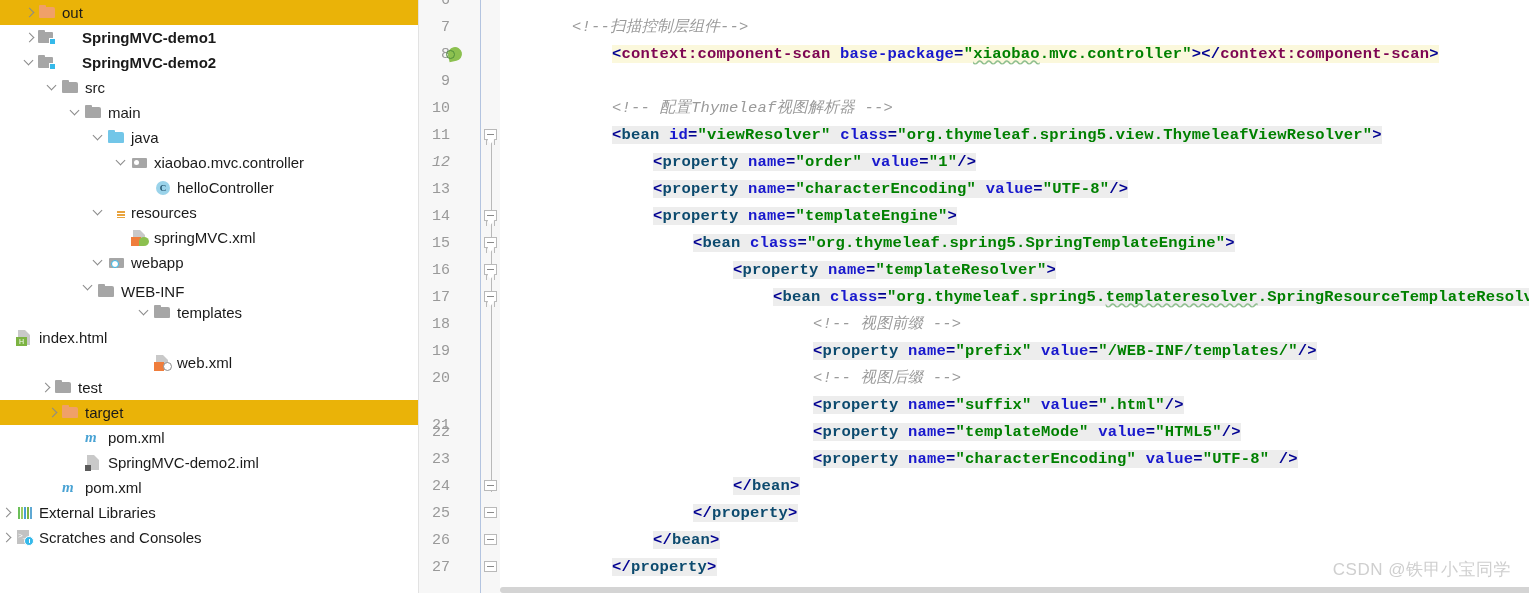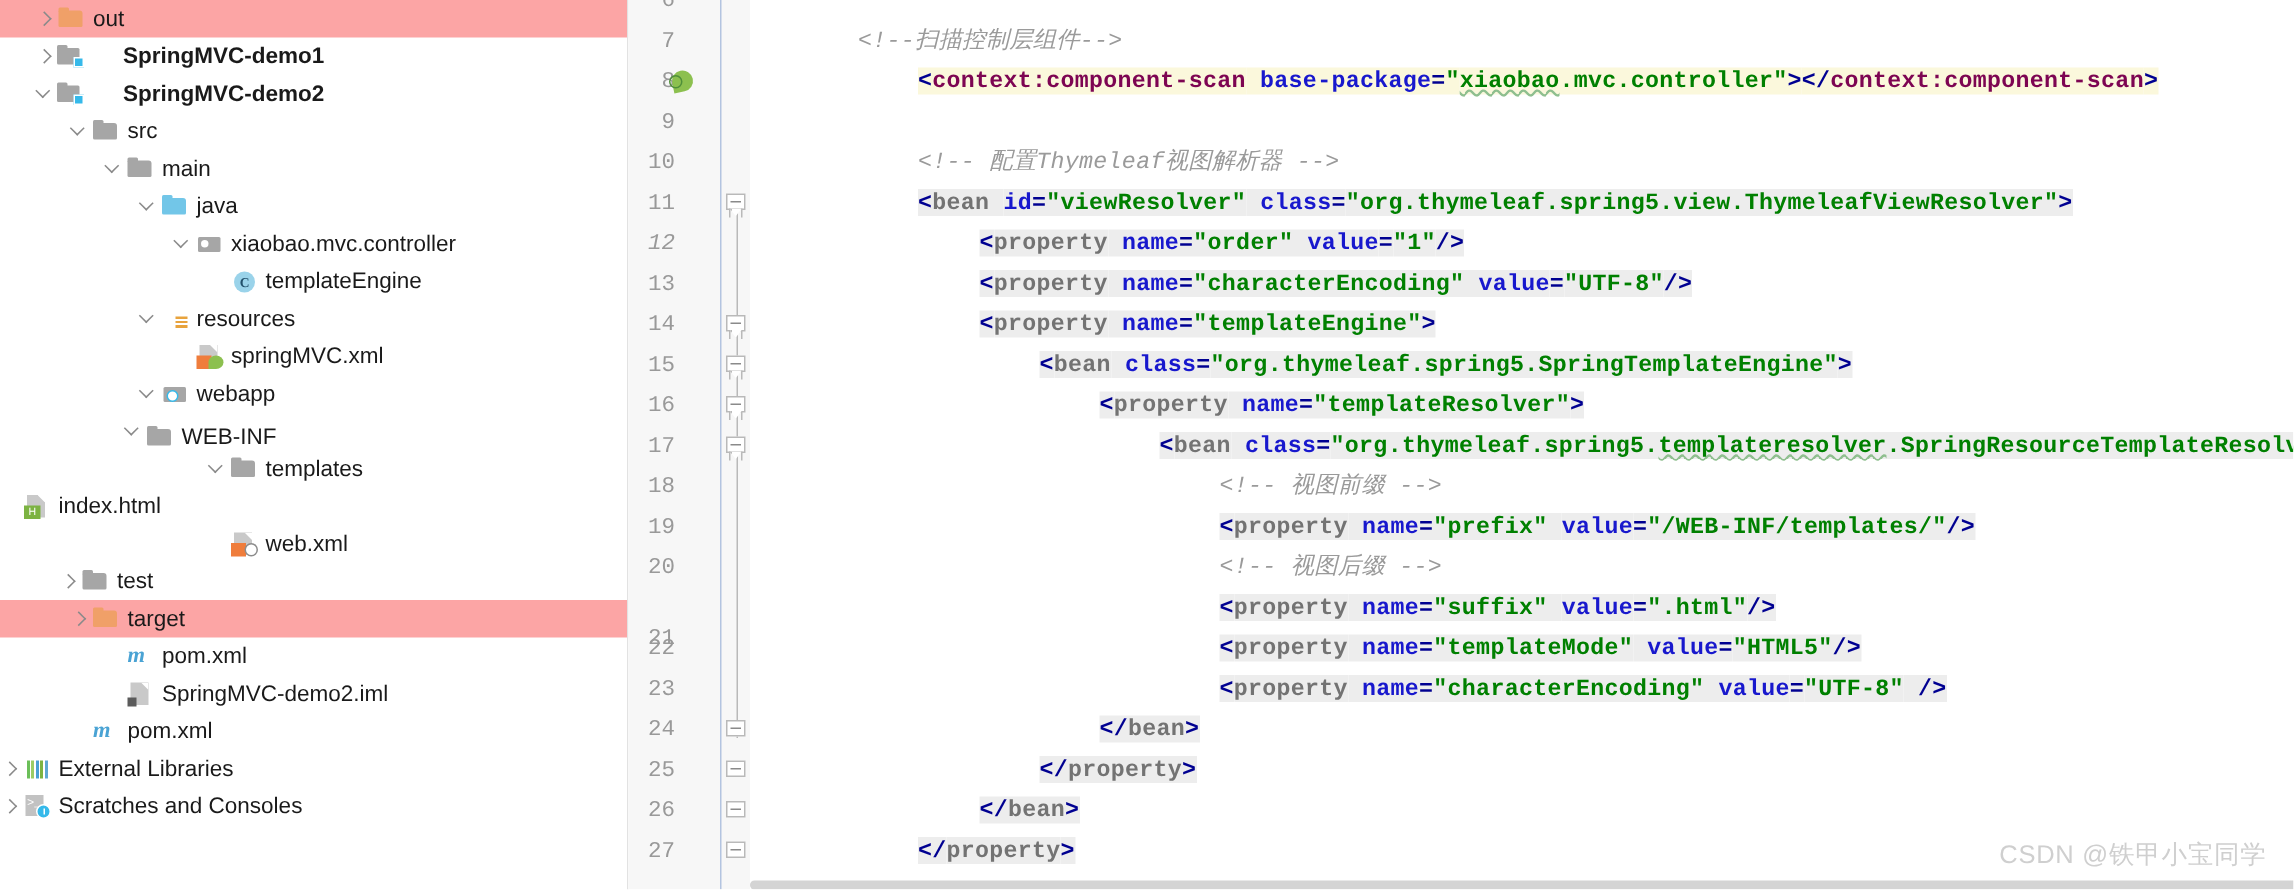--- a/index.html
+++ b/index.html
@@ -29,21 +29,21 @@
   .tree-row {
     position: relative;
     height: 25px;
     display: flex;
     align-items: center;
     white-space: nowrap;
     font-size: 15px;
     color: #1a1a1a;
     font-family: "Liberation Sans", sans-serif;
   }
-  .tree-row.hl { background: #fca5a5; }
+  .tree-row.hl { background: #eab308; }
   .tree-row.bold .node-label { font-weight: bold; margin-left: 20px; }
 
   .twisty {
     width: 15px; height: 25px;
     flex: 0 0 15px;
     position: relative;
   }
   .twisty.none::before { content: ""; }
   .twisty.right::before, .twisty.down::before {
     content: "";
@@ -290,21 +290,21 @@
     height: 27px;
     line-height: 27px;
     white-space: pre;
     font-family: "Liberation Mono", monospace;
     font-size: 15.5px;
     letter-spacing: 0.2px;
   }
   .cl .seg { display: inline; }
   .bg-yellow { background: #fbf8dc; }
   .bg-gray   { background: #ededed; }
-  .tk-tag    { color: #737373; font-weight: bold; }
+  .tk-tag    { color: #0c4a6e; font-weight: bold; }
   .tk-ns     { color: #7d0552; font-weight: bold; }
   .tk-attr   { color: #1818cd; font-weight: bold; }
   .tk-val    { color: #008000; font-weight: bold; }
   .tk-punct  { color: #000091; font-weight: bold; }
   .tk-cmt    { color: #9a9a9a; font-style: italic; }
   .tk-err    { text-decoration: underline wavy #8fbf8f; text-decoration-skip-ink: none; }
 
   #hscroll {
     position: absolute;
     left: 81px; bottom: 0px; height: 6px;
@@ -373,21 +373,21 @@
       <div class="tree-row" style="padding-left: 115px;">
         <span class="twisty down"></span>
         <span class="ico package"></span>
         <span class="node-label">xiaobao.mvc.controller</span>
       </div>
       <div class="tree-row" style="padding-left: 138px;">
         <span class="twisty none"></span>
         <span class="ico classfile">
           <span class="circ">C</span>
         </span>
-        <span class="node-label">templateEngine</span>
+        <span class="node-label">helloController</span>
       </div>
       <div class="tree-row" style="padding-left: 92px;">
         <span class="twisty down"></span>
         <span class="ico resources"><span class="mf"></span><span class="mt"></span><span class="mb"></span><span class="lines"></span></span>
         <span class="node-label">resources</span>
       </div>
       <div class="tree-row" style="padding-left: 115px;">
         <span class="twisty none"></span>
         <span class="ico xml-spring file">
           <span class="pg"></span>

